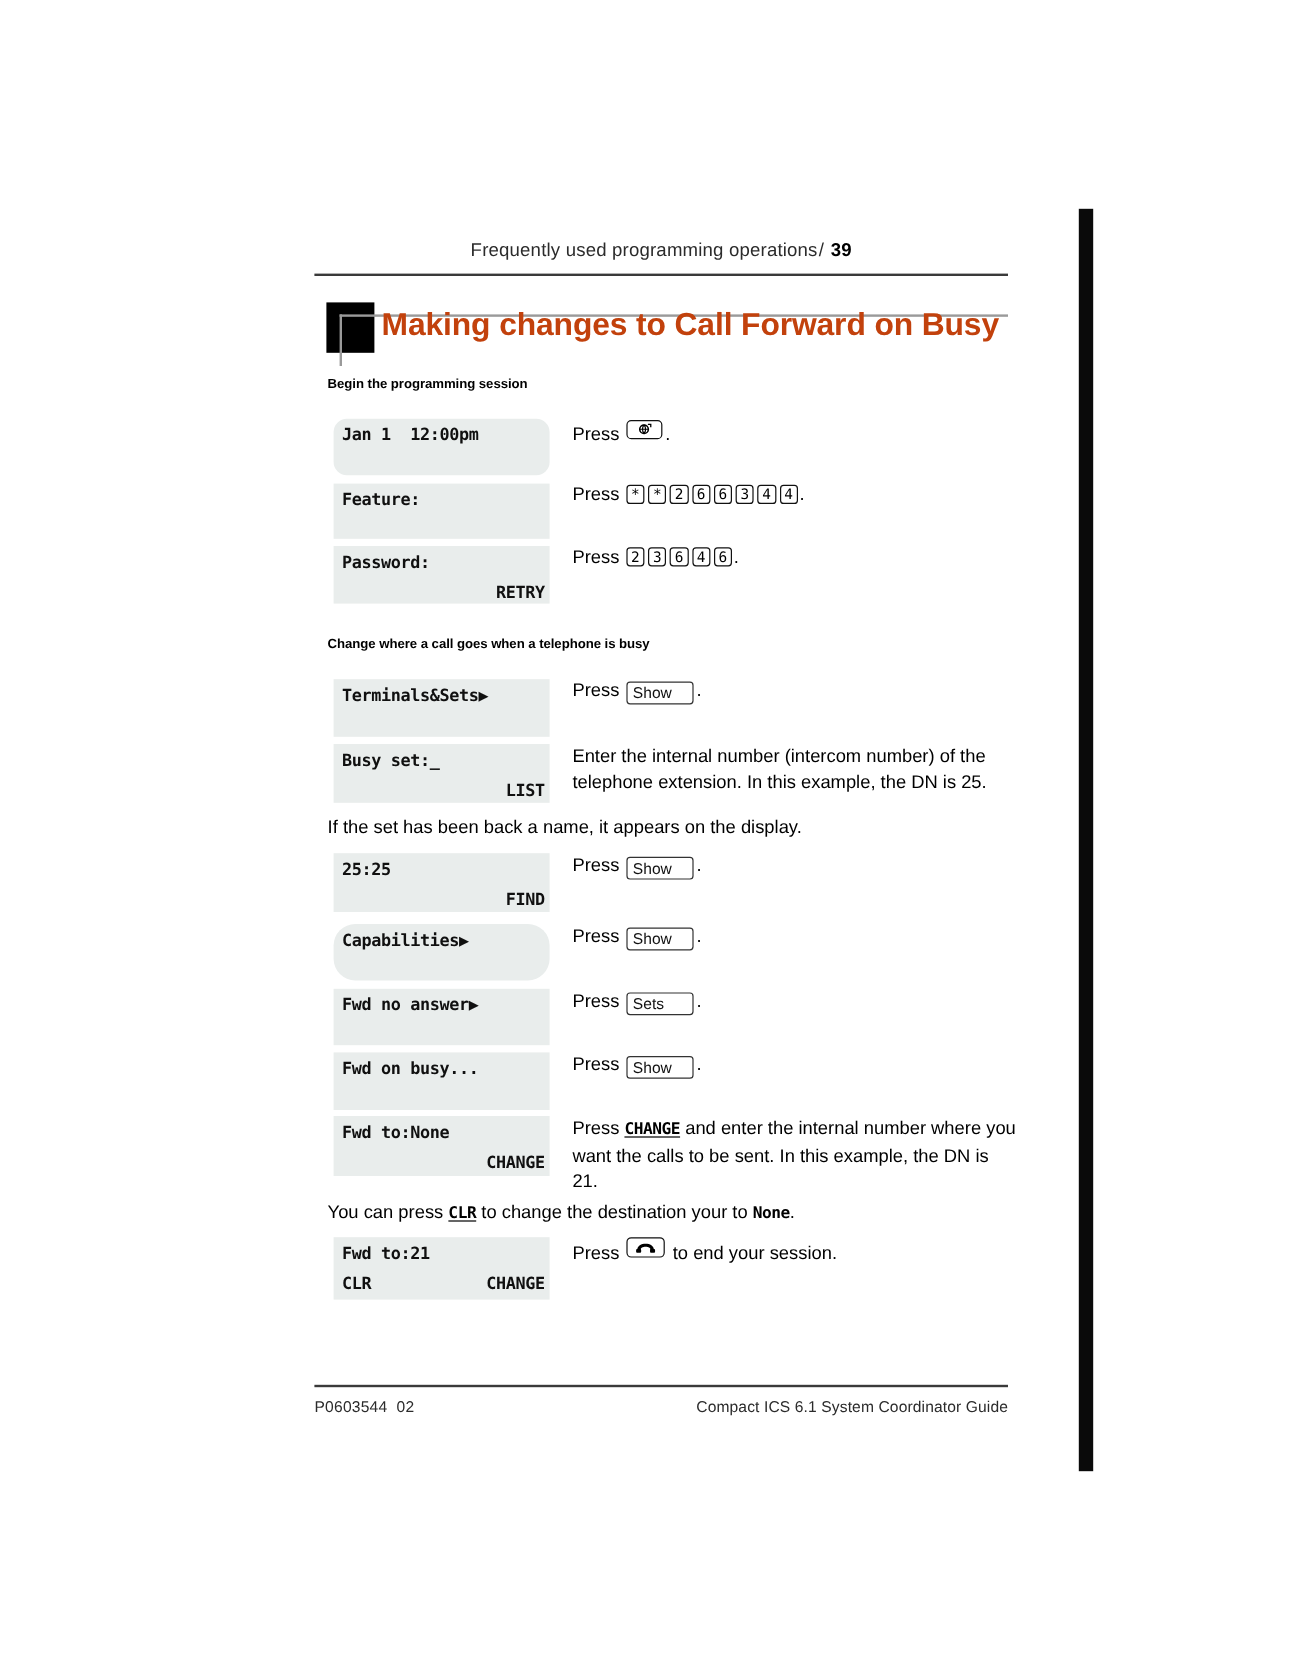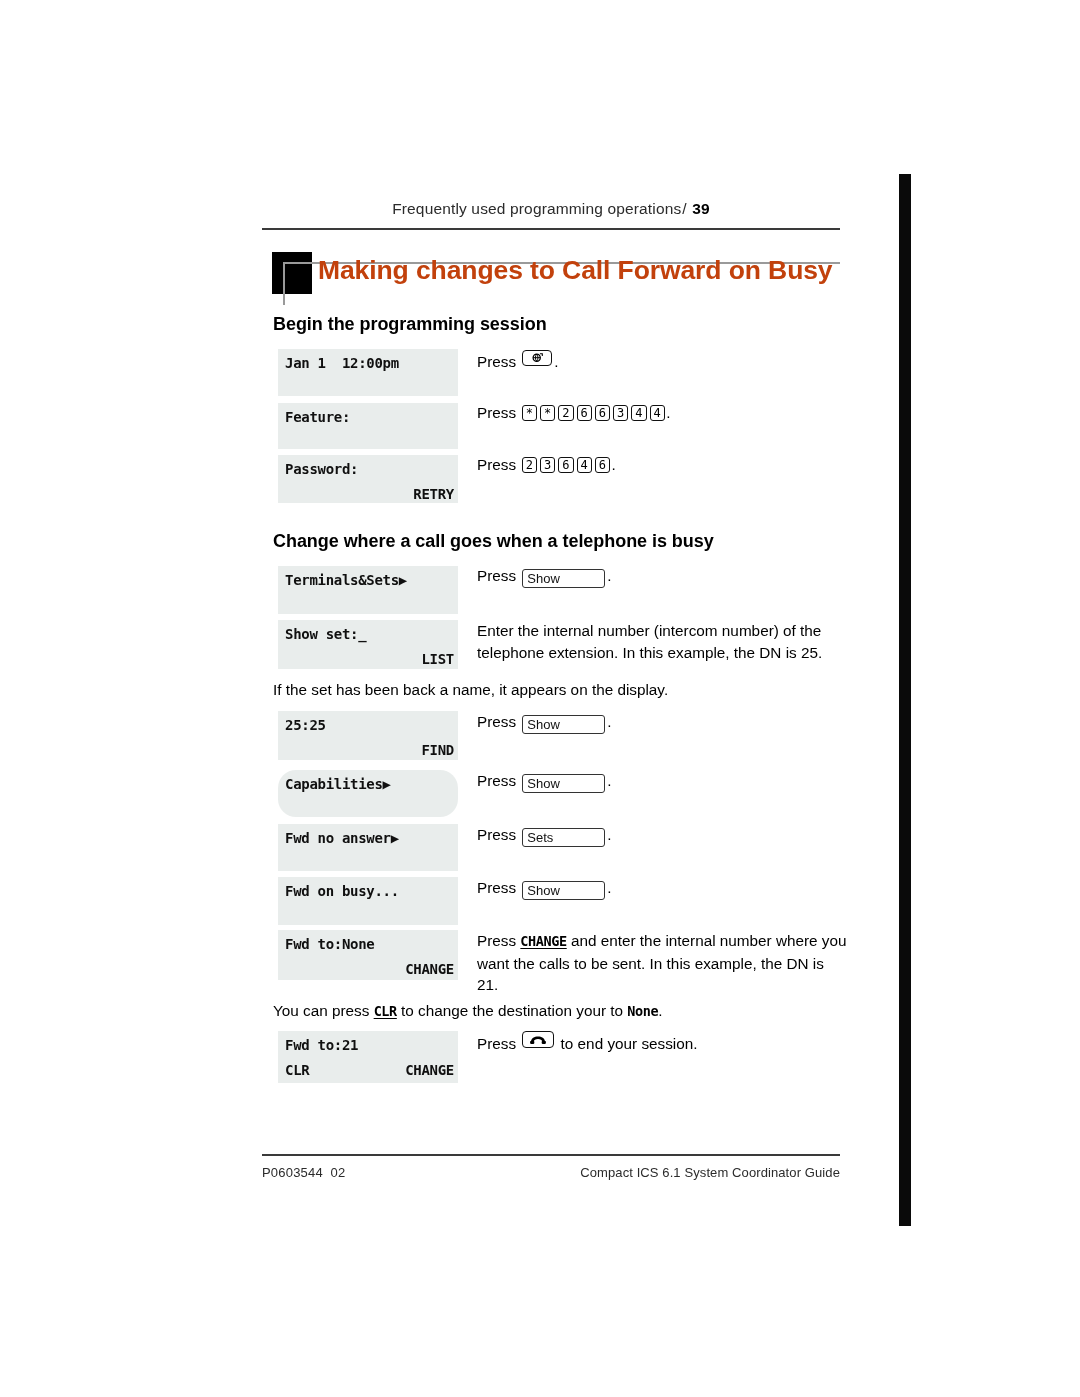--- a/index.html
+++ b/index.html
@@ -97,21 +97,21 @@
     letter-spacing: -0.1px;
     color: #c2410c;
     white-space: nowrap;
   }
 
   
   .sect-head {
     position: absolute;
     left: 273px;
     font-family: "Liberation Sans", sans-serif;
-    font-size: 18px;
+    font-size: 11px;
     font-weight: 700;
     letter-spacing: -0.05px;
     color: #000;
     white-space: nowrap;
   }
 
   
   .lcd {
     position: absolute;
     left: 278px;
@@ -198,21 +198,21 @@
     background: #fff;
     position: relative;
     box-sizing: border-box;
   }
 
   
   .softkey {
     display: inline-block;
     border: 1.3px solid #333;
     border-radius: 3px;
-    width: 83px;
+    width: 56px;
     height: 19px;
     line-height: 17px;
     text-align: left;
     padding-left: 4px;
     font-family: "Liberation Sans", sans-serif;
     font-size: 13px;
     margin: 0 2px;
     vertical-align: -2px;
     background: #fff;
     color: #111;
@@ -272,21 +272,21 @@
   </div>
   <div class="rule-head"></div>
 
   <div class="marker-block"></div>
   <div class="marker-inner-h"></div>
   <div class="marker-inner-v"></div>
   <div class="page-title">Making changes to Call Forward on Busy</div>
 
   <div class="sect-head" style="top:314px;">Begin the programming session</div>
 
-  <div class="lcd" style="top:349px; height:47px;">
+  <div class="lcd" style="top:349px; height:47px;border-radius:11px;">
     <div class="lcd-line l-left row1">Jan 1  12:00pm</div>
   </div>
   <div class="instr nowrap" style="top:350px;">
     <span>Press</span>
     <span class="featkey">
       <svg width="13" height="11" viewBox="0 0 13 11" aria-hidden="true">
         <circle cx="6.2" cy="5.2" r="3.6" fill="none" stroke="#000" stroke-width="1.3"></circle>
         <path d="M2.7 5.2 H9.7 M6.2 1.7 C7.9 3.2 7.9 7.2 6.2 8.7 C4.5 7.2 4.5 3.2 6.2 1.7 Z" fill="none" stroke="#000" stroke-width="1"></path>
         <path d="M9.4 1.2 l2.4 0 0 2.4" fill="none" stroke="#000" stroke-width="1.1"></path>
       </svg>
@@ -314,21 +314,21 @@
 
   <div class="lcd" style="top:566px; height:48px;">
     <div class="lcd-line l-left row1">Terminals&amp;Sets▶</div>
   </div>
   <div class="instr nowrap" style="top:565px;">
     <span>Press</span>
     <span class="softkey">Show</span><span>.</span>
   </div>
 
   <div class="lcd" style="top:620px; height:49px;">
-    <div class="lcd-line l-left row1">Show set:_</div>
+    <div class="lcd-line l-left row1">Busy set:_</div>
     <div class="lcd-line l-right row2">LIST</div>
   </div>
   <div class="instr" style="top:620px;">Enter the internal number (intercom number) of the telephone extension. In this example, the DN is 25.</div>
 
   <div class="para" style="top:679px;">If the set has been back a name, it appears on the display.</div>
 
   <div class="lcd" style="top:711px; height:49px;">
     <div class="lcd-line l-left row1">25:25</div>
     <div class="lcd-line l-right row2">FIND</div>
   </div>

